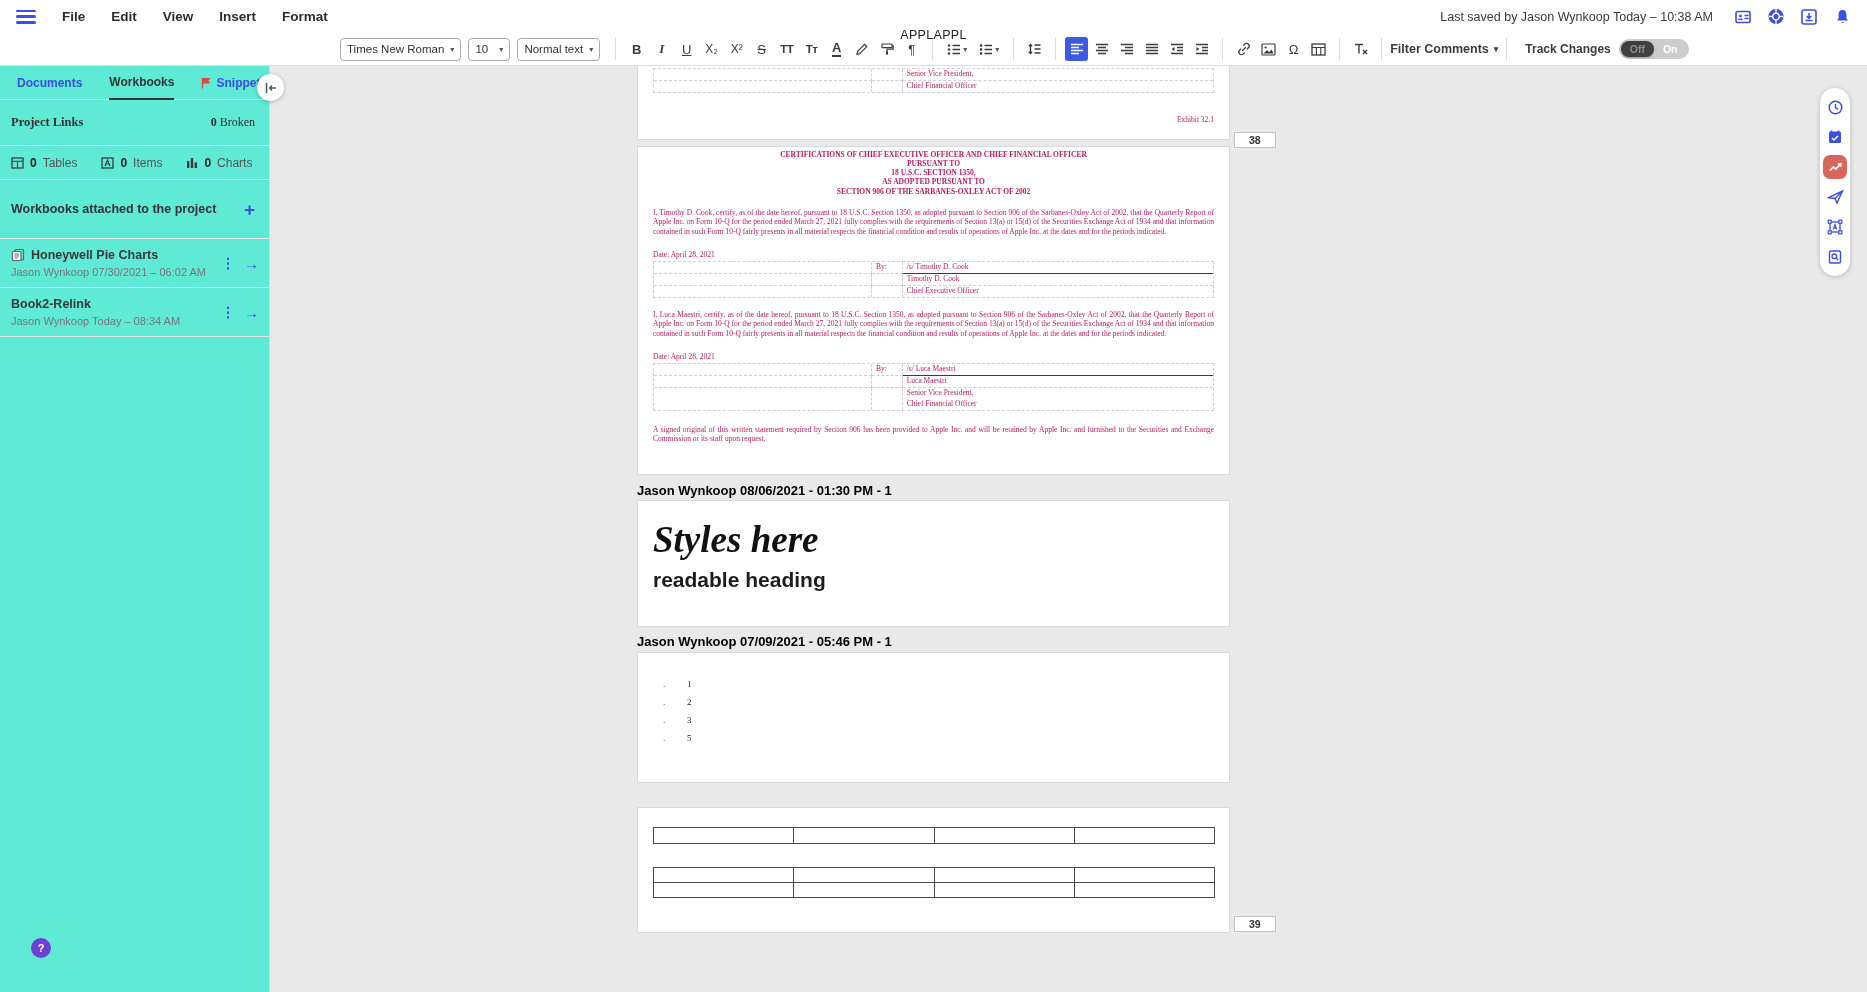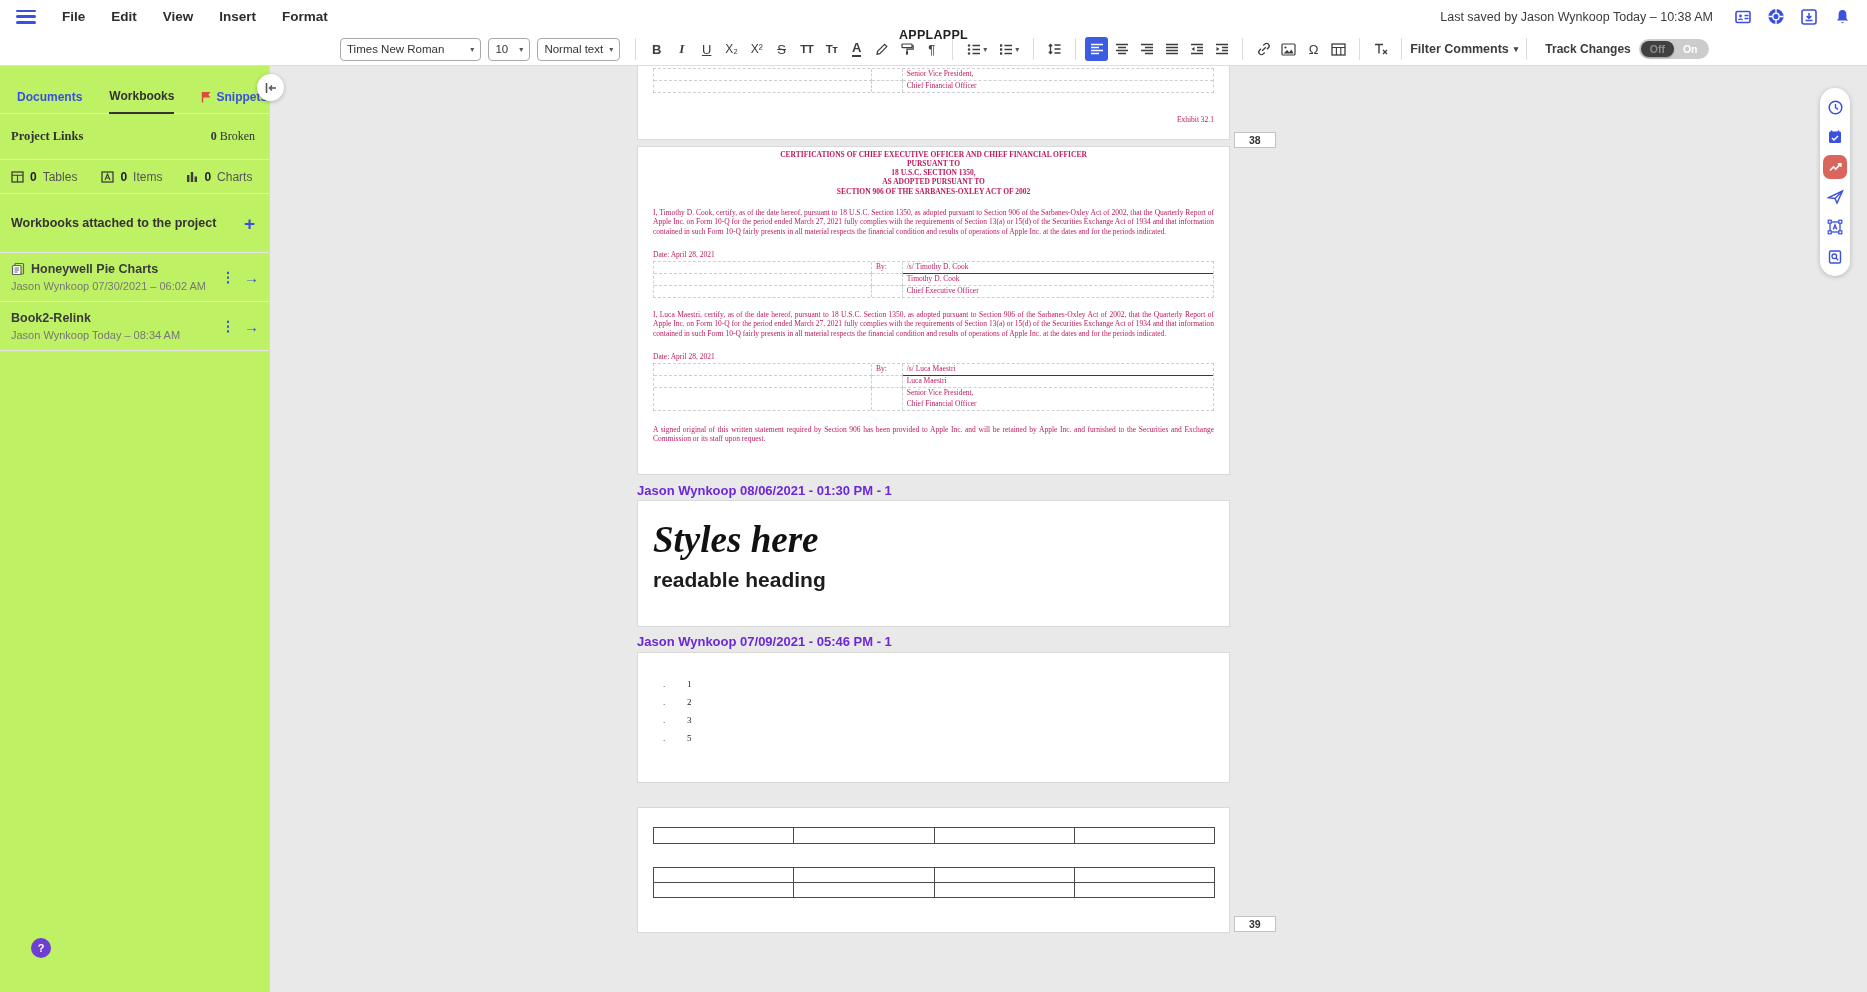--- a/index.html
+++ b/index.html
@@ -5,21 +5,21 @@
   * { margin:0; padding:0; box-sizing:border-box; }
   html,body { width:1867px; height:992px; overflow:hidden; font-family:"Liberation Sans", sans-serif; background:#e9e9e9; }
   .stage { position:relative; width:1867px; height:992px; }
 
   
   .topbar { position:absolute; top:0; left:0; width:100%; height:33px; background:#fff; display:flex; align-items:center; z-index:30; }
   .hamburger { margin-left:16px; width:20px; height:14px; display:flex; flex-direction:column; justify-content:space-between; cursor:pointer; }
   .hamburger span { height:2.6px; border-radius:2px; background:#3b4fe0; }
   .menus { display:flex; gap:26px; margin-left:26px; }
   .menu-item { font-size:13.5px; font-weight:bold; color:#2d2d2d; cursor:pointer; }
-  .app-title { position:absolute; left:50%; transform:translateX(-50%); font-size:12.5px; font-weight:bold; color:#222; letter-spacing:.3px;margin-top:36px; }
+  .app-title { position:absolute; left:50%; transform:translateX(-50%); font-size:12.5px; font-weight:normal; color:#222; letter-spacing:.3px;margin-top:36px; }
   .topbar-right { margin-left:auto; display:flex; align-items:center; gap:15px; padding-right:16px; }
   .last-saved { font-size:12.5px; color:#3a3a3a; margin-right:6px; }
   .tb-icon { width:18px; height:18px; display:flex; align-items:center; justify-content:center; cursor:pointer; }
 
   
   .toolbar { position:absolute; top:33px; left:0; width:100%; height:33px; background:#fff; border-bottom:1px solid #dedede; display:flex; align-items:center; padding-left:340px; z-index:29; }
   .tsel { height:23px; border:1px solid #a9a9a9; border-radius:4px; background:#fff; display:flex; align-items:center; padding:0 6px; margin-right:7px; cursor:pointer; }
   .tsel .lbl { font-size:11.5px; color:#333; white-space:nowrap; }
   .tsel .chv { font-size:8px; color:#555; margin-left:6px; }
   .sep { width:1px; height:22px; background:#dcdcdc; margin:0 8px; }
@@ -38,21 +38,21 @@
   .list-btn .chv { font-size:8px; color:#555; }
   .filter-comments { display:flex; align-items:center; gap:5px; font-size:12.5px; font-weight:bold; color:#3c3c3c; cursor:pointer; white-space:nowrap; }
   .filter-comments .chv { font-size:9px; color:#444; }
   .track { display:flex; align-items:center; gap:8px; margin-left:10px; }
   .track-label { font-size:12px; font-weight:bold; color:#3c3c3c; white-space:nowrap; }
   .toggle { display:flex; align-items:center; background:#cccccc; border-radius:11px; padding:2px; cursor:pointer; }
   .toggle .off { background:#404040; color:#8d8d8d; border-radius:9px; padding:2px 9px; font-size:10.5px; font-weight:bold; box-shadow:0 1px 2px rgba(0,0,0,.25); }
   .toggle .on { color:#fff; padding:2px 9px; font-size:10.5px; font-weight:bold; }
 
   
-  .sidebar { position:absolute; left:0; top:66px; width:270px; bottom:0; background:#bef264; border-right:1px solid #d7d7d7; z-index:10; }
+  .sidebar { position:absolute; left:0; top:52px; width:270px; bottom:0; background:#5eead4; border-right:1px solid #d7d7d7; z-index:10; }
   .tabs { display:flex; align-items:flex-end; gap:27px; padding:26px 0 0 17px; height:48px; border-bottom:1px solid #e6e6e6; }
   .tab { font-size:12px; font-weight:bold; padding-bottom:9px; cursor:pointer; display:flex; align-items:center; gap:5px; }
   .tab.blue { color:#3b4fe0; }
   .tab.active { color:#333; border-bottom:2px solid #333; margin-bottom:-1px; }
   .pl-row { display:flex; align-items:center; justify-content:space-between; padding:0 14px 0 11px; height:46px; border-bottom:1px solid #e6e6e6;font-family:Liberation Serif, serif; }
   .pl-title { font-size:12.5px; font-weight:bold; color:#333; }
   .pl-broken { font-size:12px; color:#333; }
   .pl-broken b { font-weight:bold; }
   .stats-row { display:flex; align-items:center; gap:24px; padding:0 11px; height:34px; border-bottom:1px solid #e6e6e6; }
   .stat { display:flex; align-items:center; gap:6px; cursor:pointer; }
@@ -72,21 +72,21 @@
   .collapse-btn { position:absolute; left:257px; top:74px; width:27px; height:27px; border-radius:50%; background:#fff; box-shadow:0 1px 4px rgba(0,0,0,.25); display:flex; align-items:center; justify-content:center; z-index:20; cursor:pointer; }
 
   
   .canvas { position:absolute; left:270px; top:66px; right:0; bottom:0; background:#e9e9e9; overflow:hidden; }
   .card { position:absolute; left:367px; width:593px; background:#fff; border:1px solid #d9d9d9; }
   .cardA { top:0; height:74px; border-top:none; }
   .cardB { top:80px; height:329px; }
   .cardC { top:434px; height:127px; }
   .cardD { top:586px; height:131px; }
   .cardE { top:741px; height:126px; }
-  .sec-header { position:absolute; left:367px; width:593px; font-size:13px; font-weight:bold; color:#6d28d9; display:flex; align-items:center; gap:7px; }
+  .sec-header { position:absolute; left:367px; width:593px; font-size:13px; font-weight:bold; color:#000000; display:flex; align-items:center; gap:7px; }
   .sec1 { top:417px; } .sec2 { top:568px; } .sec3 { top:723px; }
   .page-badge { position:absolute; left:964px; background:#fff; border:1px solid #c3c3c3; font-size:10.5px; font-weight:bold; color:#333; padding:1px 14px; }
   .badge38 { top:66px; } .badge39 { top:850px; }
 
   
   .doc { font-family:"Liberation Serif", serif; color:#be185d; }
   .cardA .inner, .cardB .inner { padding:0 15px; }
   .sig-grid { display:grid; grid-template-columns:39% 5.5% 55.5%; border:1px dashed #cfcfcf; }
   .sig-grid > div { border-right:1px dashed #cfcfcf; border-bottom:1px dashed #cfcfcf; font-size:7.5px; line-height:1.45; padding:0 4px; min-height:11px; }
   .sig-grid > div:nth-child(3n) { border-right:none; }
@@ -169,21 +169,21 @@
       <span class="tb-icon">
         <svg width="17" height="18" viewBox="0 0 17 18">
             <path d="M8.5 2C5.8 2 4.6 4 4.6 6.7v3.6L3 12.6h11l-1.6-2.3V6.7C12.4 4 11.2 2 8.5 2z" fill="#3b4fe0"></path>
             <path d="M7 14.2a1.6 1.6 0 003 0z" fill="#3b4fe0"></path>
           </svg>
       </span>
     </div>
   </header>
 
   <div class="toolbar">
-    <div class="tsel" style="min-width:96px;justify-content:flex-start;gap:20px;">
+    <div class="tsel" style="min-width:96px;justify-content:flex-start;">
       <span class="lbl">Times New Roman</span>
       <span class="chv">▾</span>
     </div>
     <div class="tsel" style="min-width:42px;justify-content:space-between;">
       <span class="lbl">10</span>
       <span class="chv">▾</span>
     </div>
     <div class="tsel" style="min-width:78px;justify-content:space-between;">
       <span class="lbl">Normal text</span>
       <span class="chv">▾</span>

